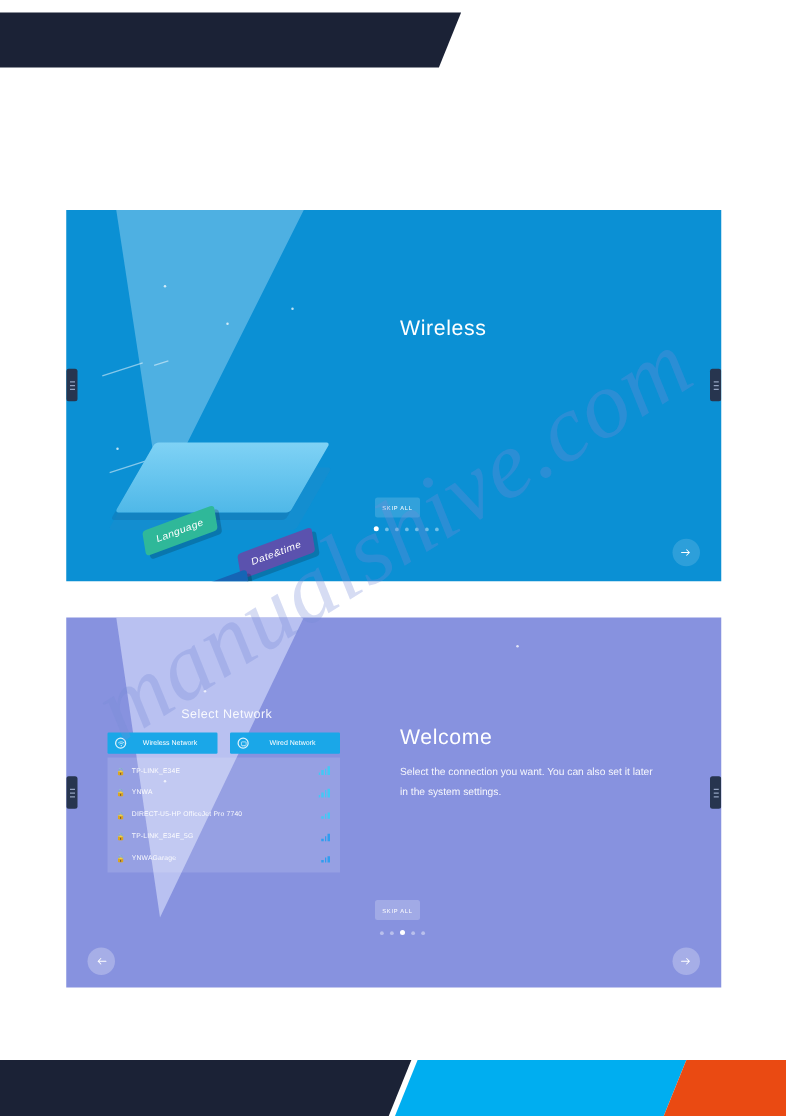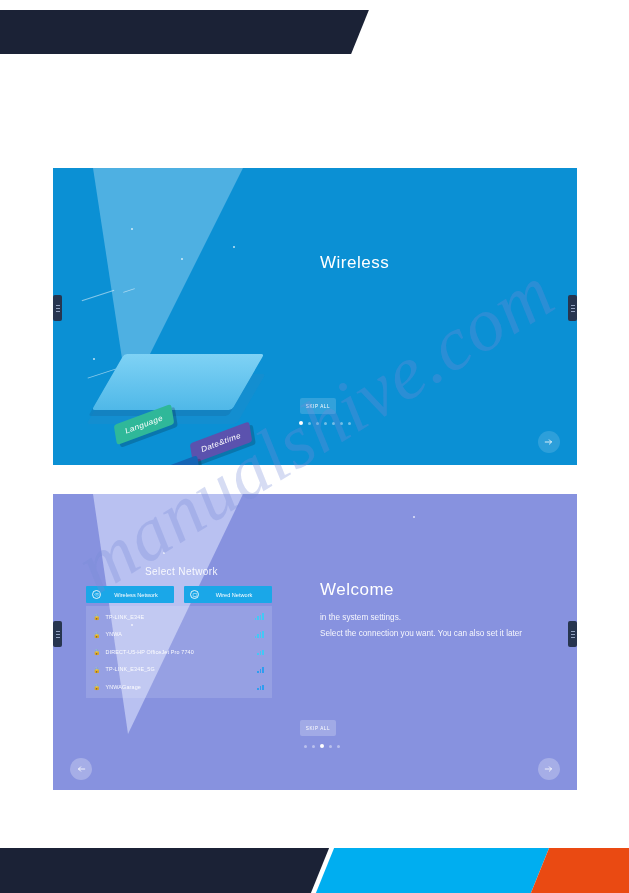--- a/index.html
+++ b/index.html
@@ -352,22 +352,22 @@
             <i></i>
             <i></i>
             <i></i>
           </span>
       </div>
     </div>
 
     <div class="panel">
       <div class="panel-title">Welcome</div>
       <div class="panel-lines">
+        <div>Select the connection you want. You can also set it later</div>
         <div>in the system settings.</div>
-        <div>Select the connection you want. You can also set it later</div>
       </div>
     </div>
 
     <div class="skip-btn">SKIP ALL</div>
 
     <div class="dots">
       <span class="dot"></span>
       <span class="dot"></span>
       <span class="dot active"></span>
       <span class="dot"></span>

